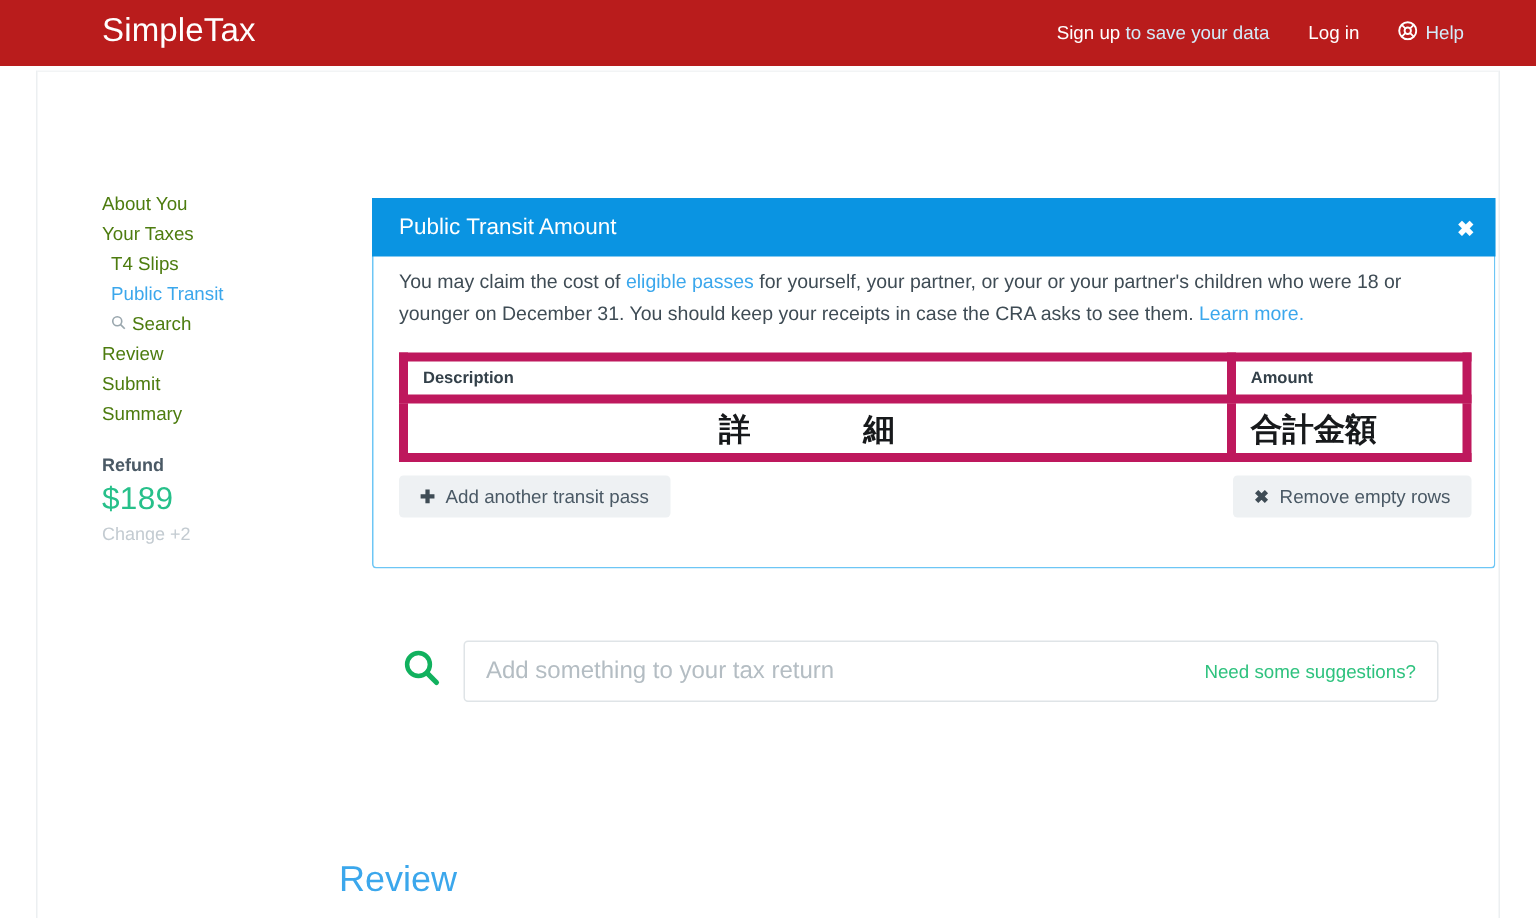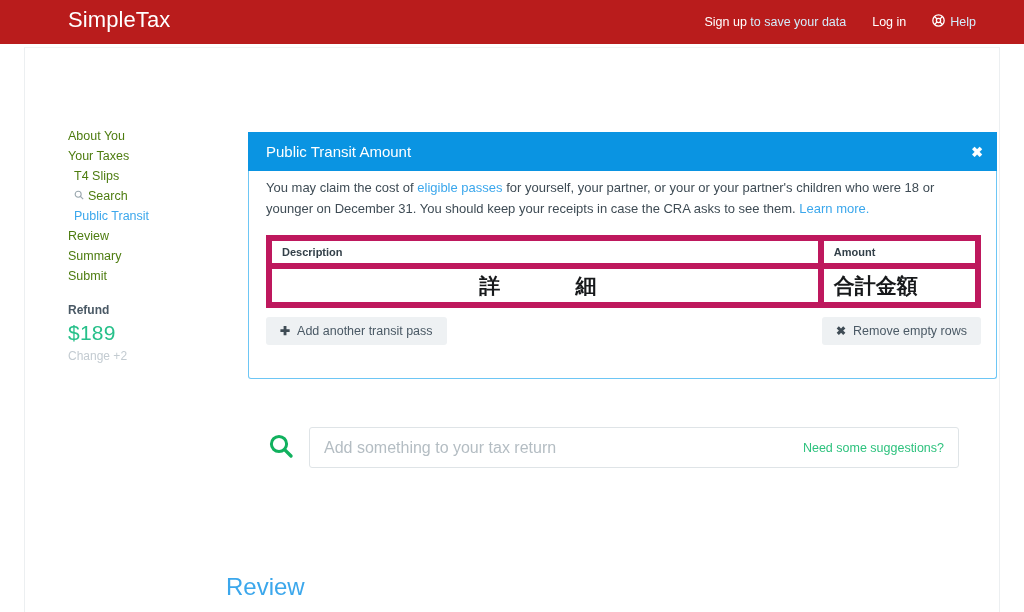--- a/index.html
+++ b/index.html
@@ -264,33 +264,33 @@
   </div>
 </div>
 
 <div class="page">
   <div class="page-inner"></div>
 
   <div class="sidebar">
     <div class="side-item">About You</div>
     <div class="side-item">Your Taxes</div>
     <div class="side-item indent">T4 Slips</div>
+    <div class="side-item indent active">Public Transit</div>
     <div class="side-item search-row">
       <span class="mini-search">
         <svg width="10" height="10" viewBox="0 0 12 12">
           <circle cx="5" cy="5" r="3.6" fill="none" stroke="#9aa7ae" stroke-width="1.3"></circle>
           <line x1="7.7" y1="7.7" x2="11" y2="11" stroke="#9aa7ae" stroke-width="1.4"></line>
         </svg>
       </span>
       <span>Search</span>
     </div>
-    <div class="side-item indent active">Public Transit</div>
     <div class="side-item">Review</div>
+    <div class="side-item">Submit</div>
     <div class="side-item">Summary</div>
-    <div class="side-item">Submit</div>
   </div>
 
   <div class="refund-block">
     <div class="refund-label">Refund</div>
     <div class="refund-amount">$189</div>
     <div class="refund-change">Change +2</div>
   </div>
 
   <div class="modal">
     <div class="modal-head">

